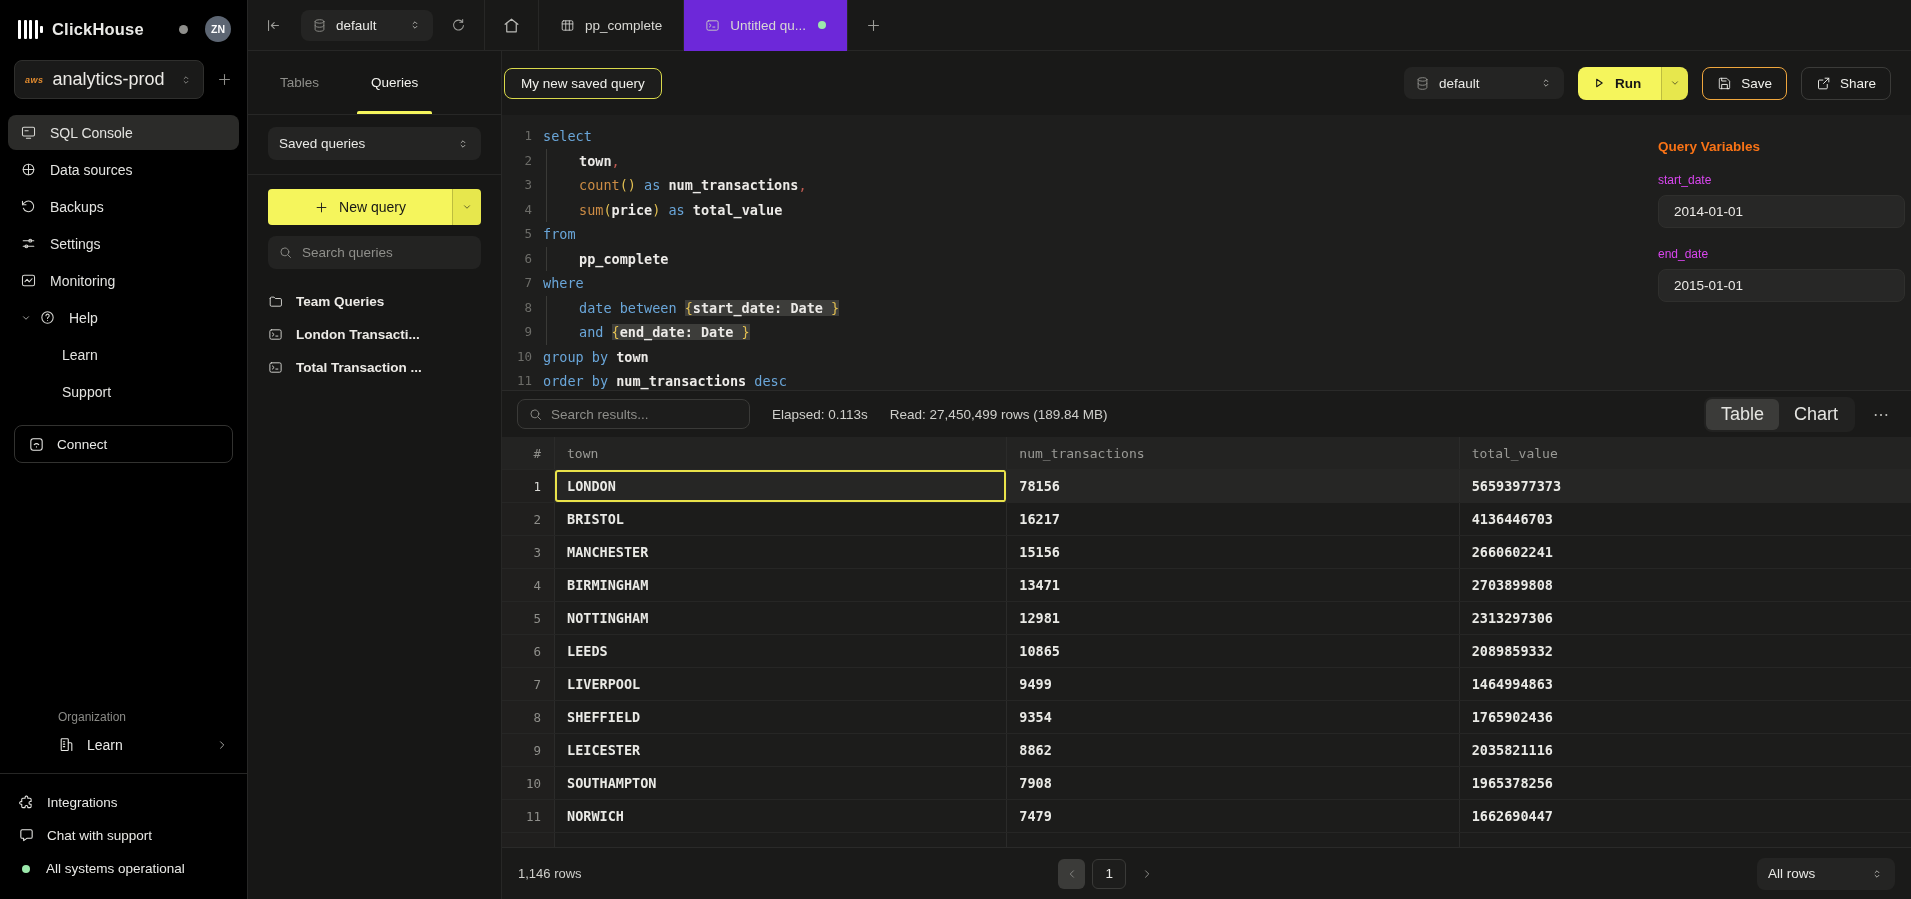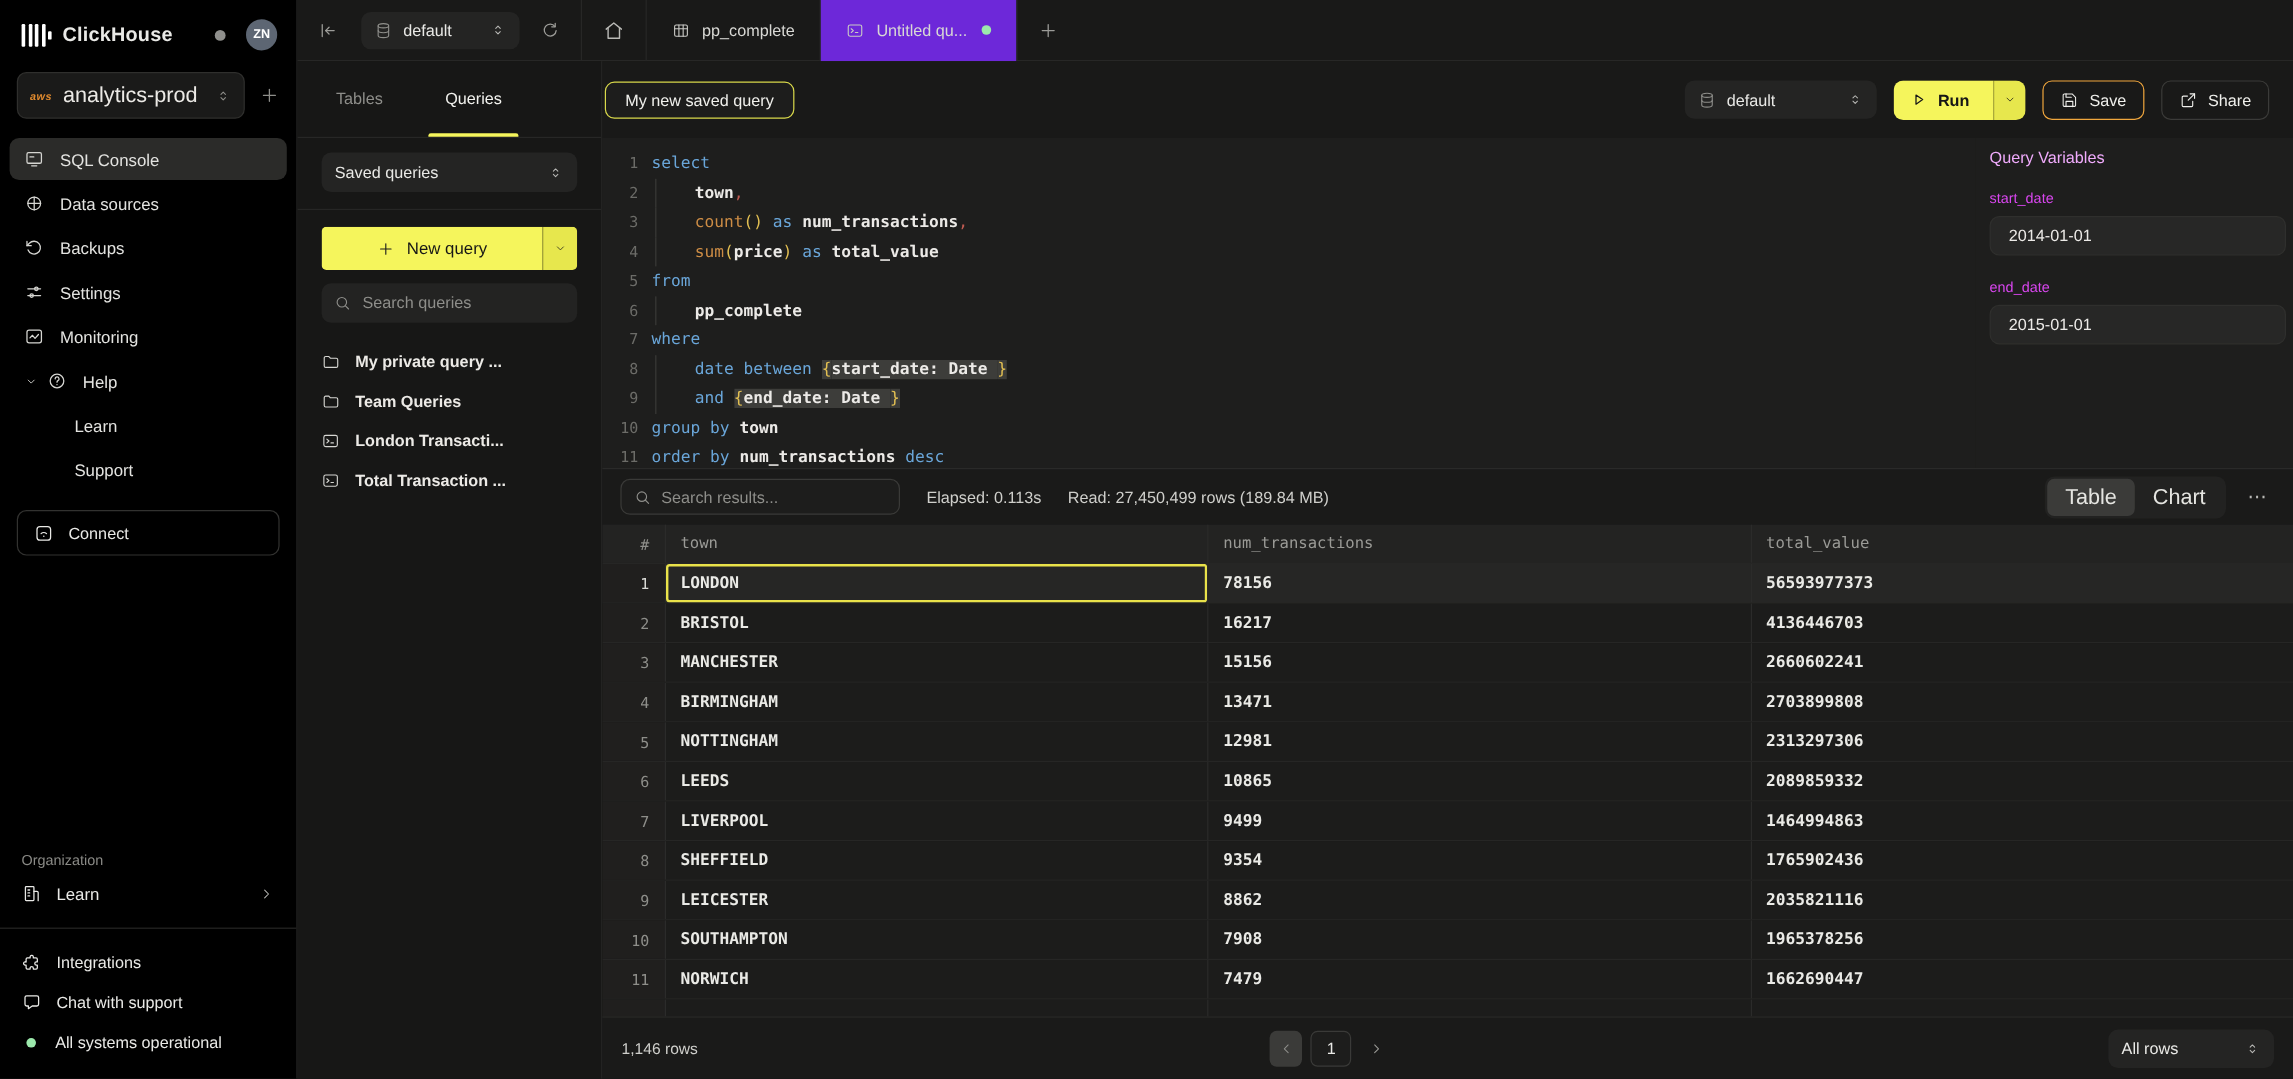--- a/index.html
+++ b/index.html
@@ -37,21 +37,21 @@
   .nav { padding:0 8px; display:flex; flex-direction:column; gap:2px; }
   .nav-item { display:flex; align-items:center; gap:13px; height:35px; border-radius:8px;
     padding:0 12px; font-size:14px; color:#e3e3e0; cursor:pointer; }
   .nav-item.active { background:#2b2b29; }
   .nav-item .ic { color:#d6d6d2; }
   .nav-item.child { padding-left:54px; }
   .caret { color:#9a9a96; margin-right:-6px; }
   .connect { margin:16px 14px 0 14px; display:flex; align-items:center; gap:12px;
     border:1px solid #323230; border-radius:8px; height:38px; padding:0 13px; font-size:13.5px; }
   .sb-spacer { flex:1; }
-  .org { padding:0 18px 4px 18px; }
+  .org { padding:0 18px 4px 18px;margin-left:40px; }
   .org-label { font-size:12px; color:#8a8a86; margin-bottom:12px; }
   .org-row { display:flex; align-items:center; gap:12px; font-size:14px; padding-bottom:16px; }
   .org-row .chev-r { margin-left:auto; color:#b9b9b6; }
   .sb-divider { border-top:1px solid #262625; }
   .sb-footer { padding:14px 18px 16px 18px; display:flex; flex-direction:column; gap:4px; }
   .sb-footer .row { display:flex; align-items:center; gap:12px; height:29px; font-size:13.5px; }
   .status-dot { width:8px; height:8px; border-radius:50%; margin:0 4px 0 4px; }
 
   
   .topbar { position:absolute; left:248px; top:0; width:1663px; height:51px; background:#191918;
@@ -127,21 +127,21 @@
   .tk-fn { color:#cc8c45; }
   .tk-br { color:#e2bf52; }
   .tk-id { color:#eceae7; font-weight:700; }
   .tk-pn { color:#c05b52; }
   .tk-sp { color:#eceae7; }
   .hl { background:#3d3d3a; }
 
   
   .vars { position:absolute; left:1646px; top:115px; width:265px; height:275px; background:#1e1e1d;
     padding:9px 10px 0 12px; }
-  .vars-title { font-size:13.5px; font-weight:400; color:#f0abfc; }
+  .vars-title { font-size:13.5px; font-weight:700; color:#f97316;margin-top:15px; }
   .var-label { font-size:12px; color:#d946ef; margin-top:19px; }
   .var-input { margin-top:8px; width:247px; height:33px; background:#272726; border:1px solid #2f2f2d;
     border-radius:8px; color:#eceae7; font-size:13.5px; padding:0 15px; outline:none;
     font-family:inherit; }
 
   
   .rtoolbar { position:absolute; left:502px; top:390px; width:1409px; height:47px; background:#1a1a19;
     border-top:1px solid #2a2a29; display:flex; align-items:center; padding:0 15px; }
   .rsearch { width:233px; height:30px; border:1px solid #3a3a38; border-radius:8px; display:flex;
     align-items:center; gap:8px; padding:0 10px; color:#8e8e8a; background:#1d1d1c; }
@@ -466,28 +466,20 @@
       <div class="psearch">
         <span class="ic ic15">
             <svg viewBox="0 0 24 24">
               <circle cx="11" cy="11" r="6.3"></circle>
               <line x1="15.8" y1="15.8" x2="20" y2="20"></line>
             </svg>
           </span>
         <input placeholder="Search queries" style="">
       </div>
       <div class="plist" id="panel-list">
-          <div class="plist-item">
-            <span class="ic ic15">
-              <svg viewBox="0 0 24 24">
-                <path d="M3.5 7a2 2 0 0 1 2-2h4.2l2 2.2h7.8a2 2 0 0 1 2 2v8.3a2 2 0 0 1-2 2H5.5a2 2 0 0 1-2-2V7z"></path>
-              </svg>
-            </span>
-            <span>My private query ...</span>
-          </div>
           <div class="plist-item">
             <span class="ic ic15">
               <svg viewBox="0 0 24 24">
                 <path d="M3.5 7a2 2 0 0 1 2-2h4.2l2 2.2h7.8a2 2 0 0 1 2 2v8.3a2 2 0 0 1-2 2H5.5a2 2 0 0 1-2-2V7z"></path>
               </svg>
             </span>
             <span>Team Queries</span>
           </div>
           <div class="plist-item">
             <span class="ic ic15">

